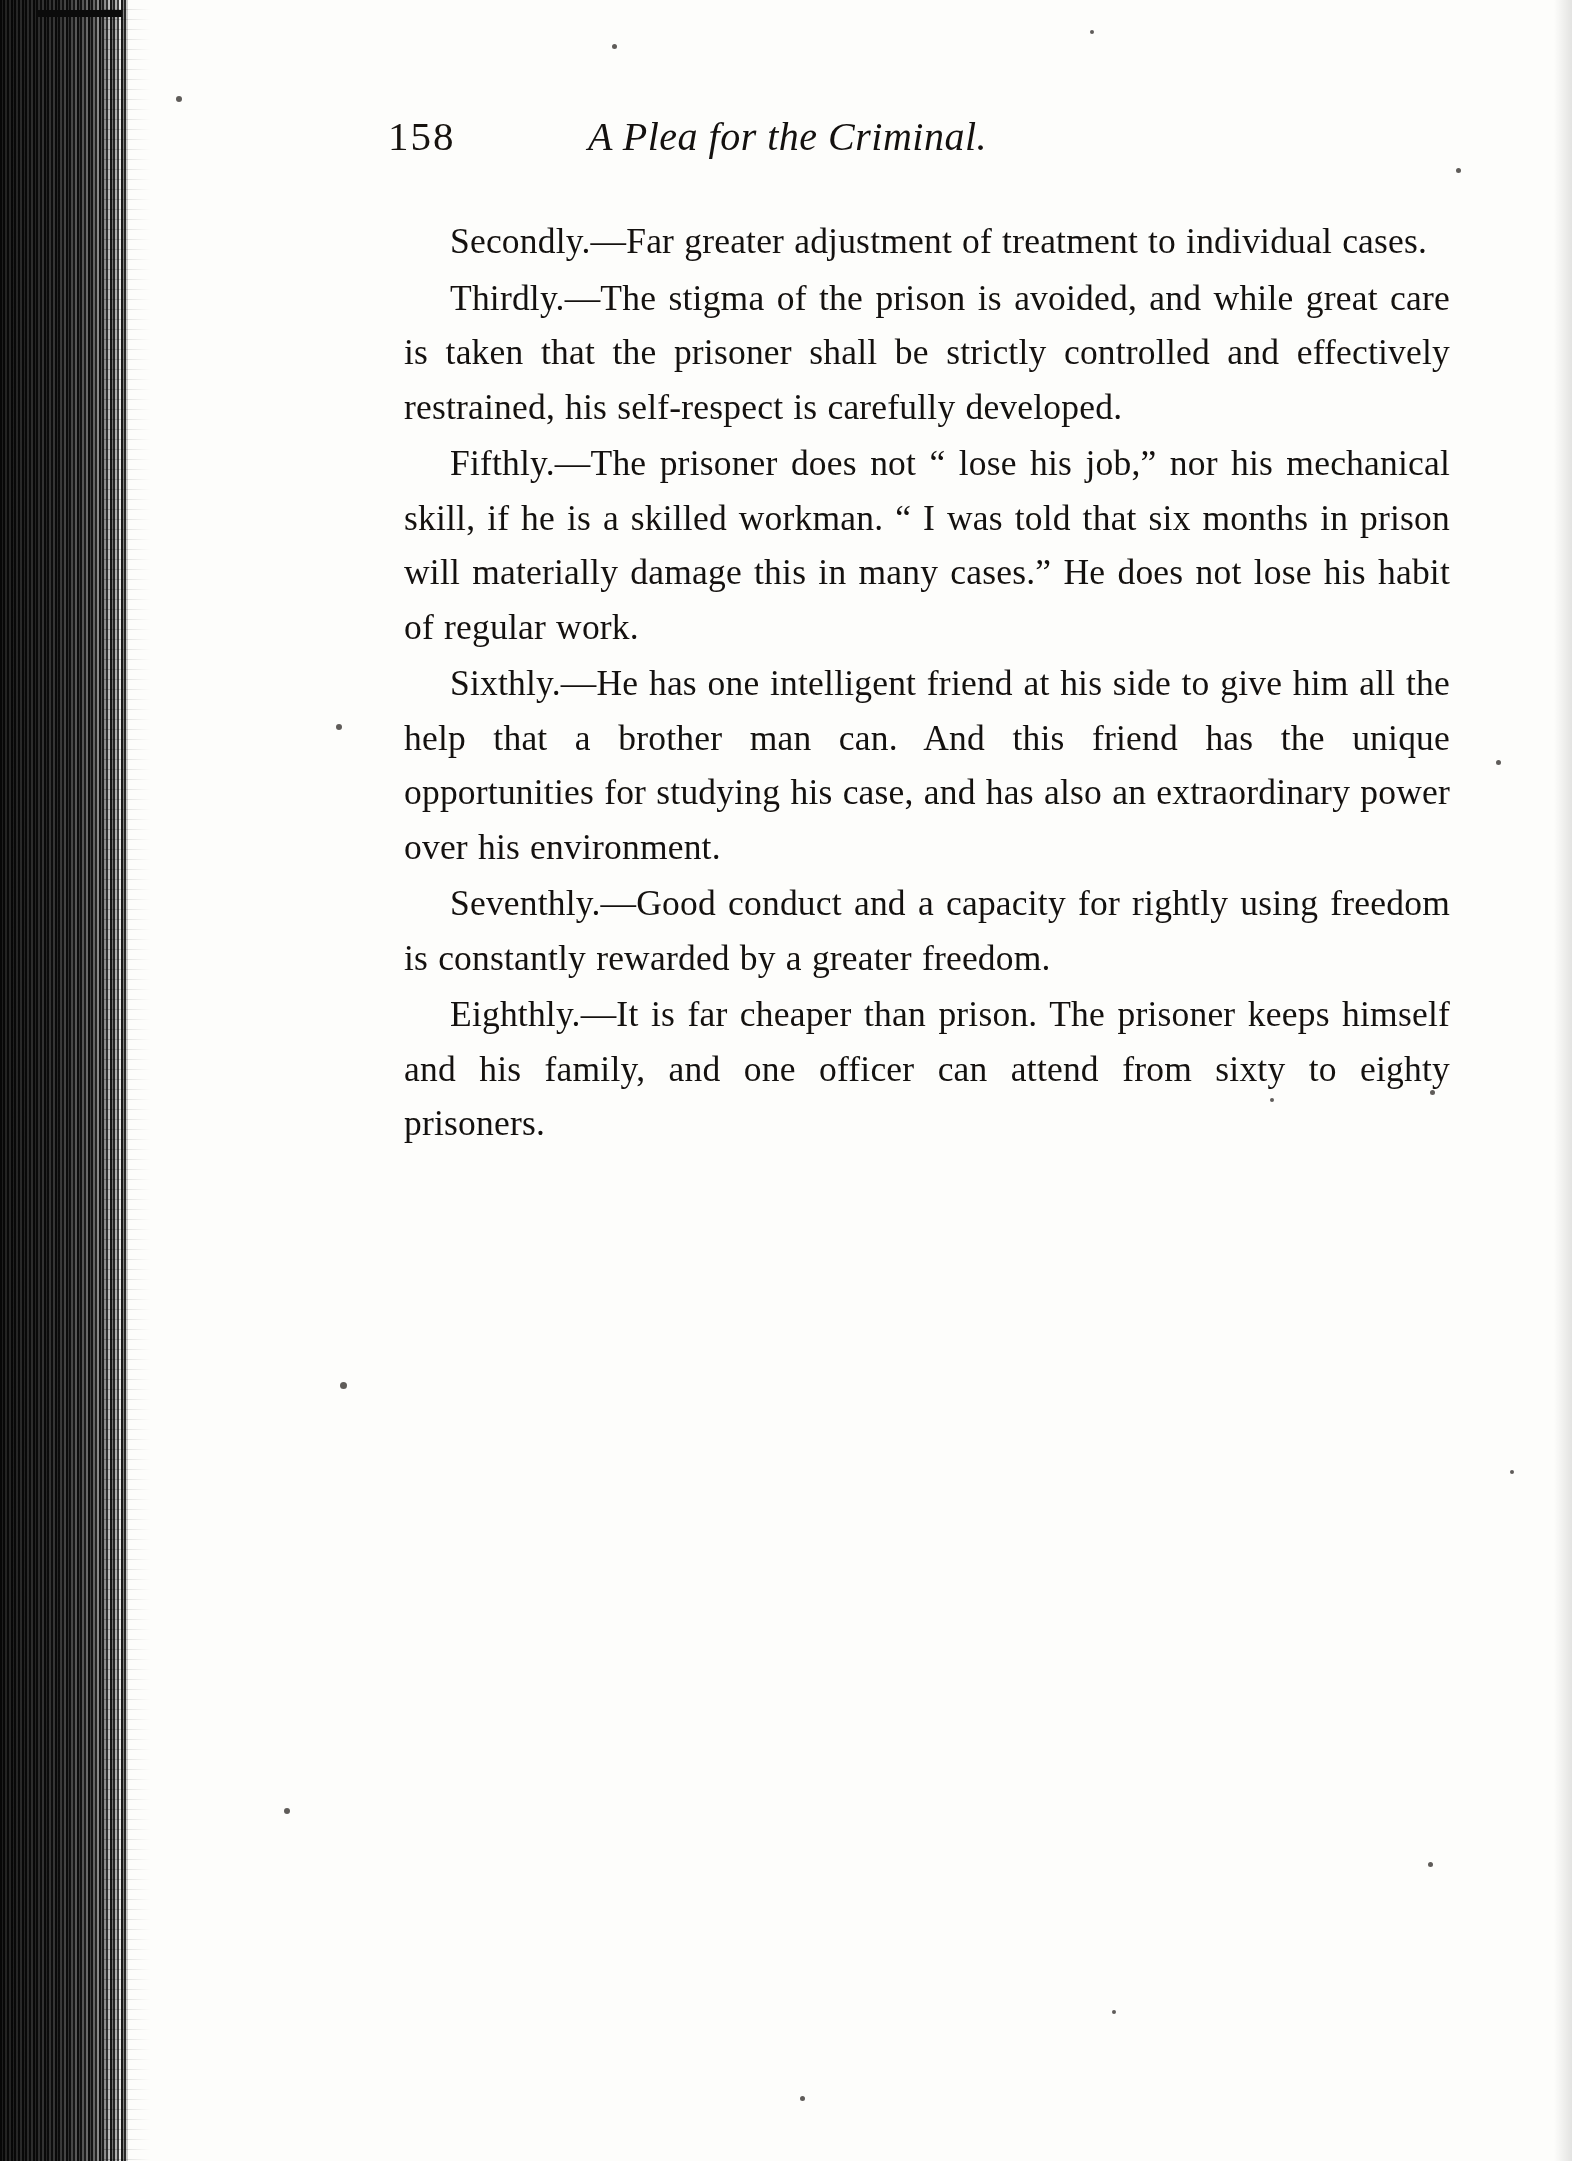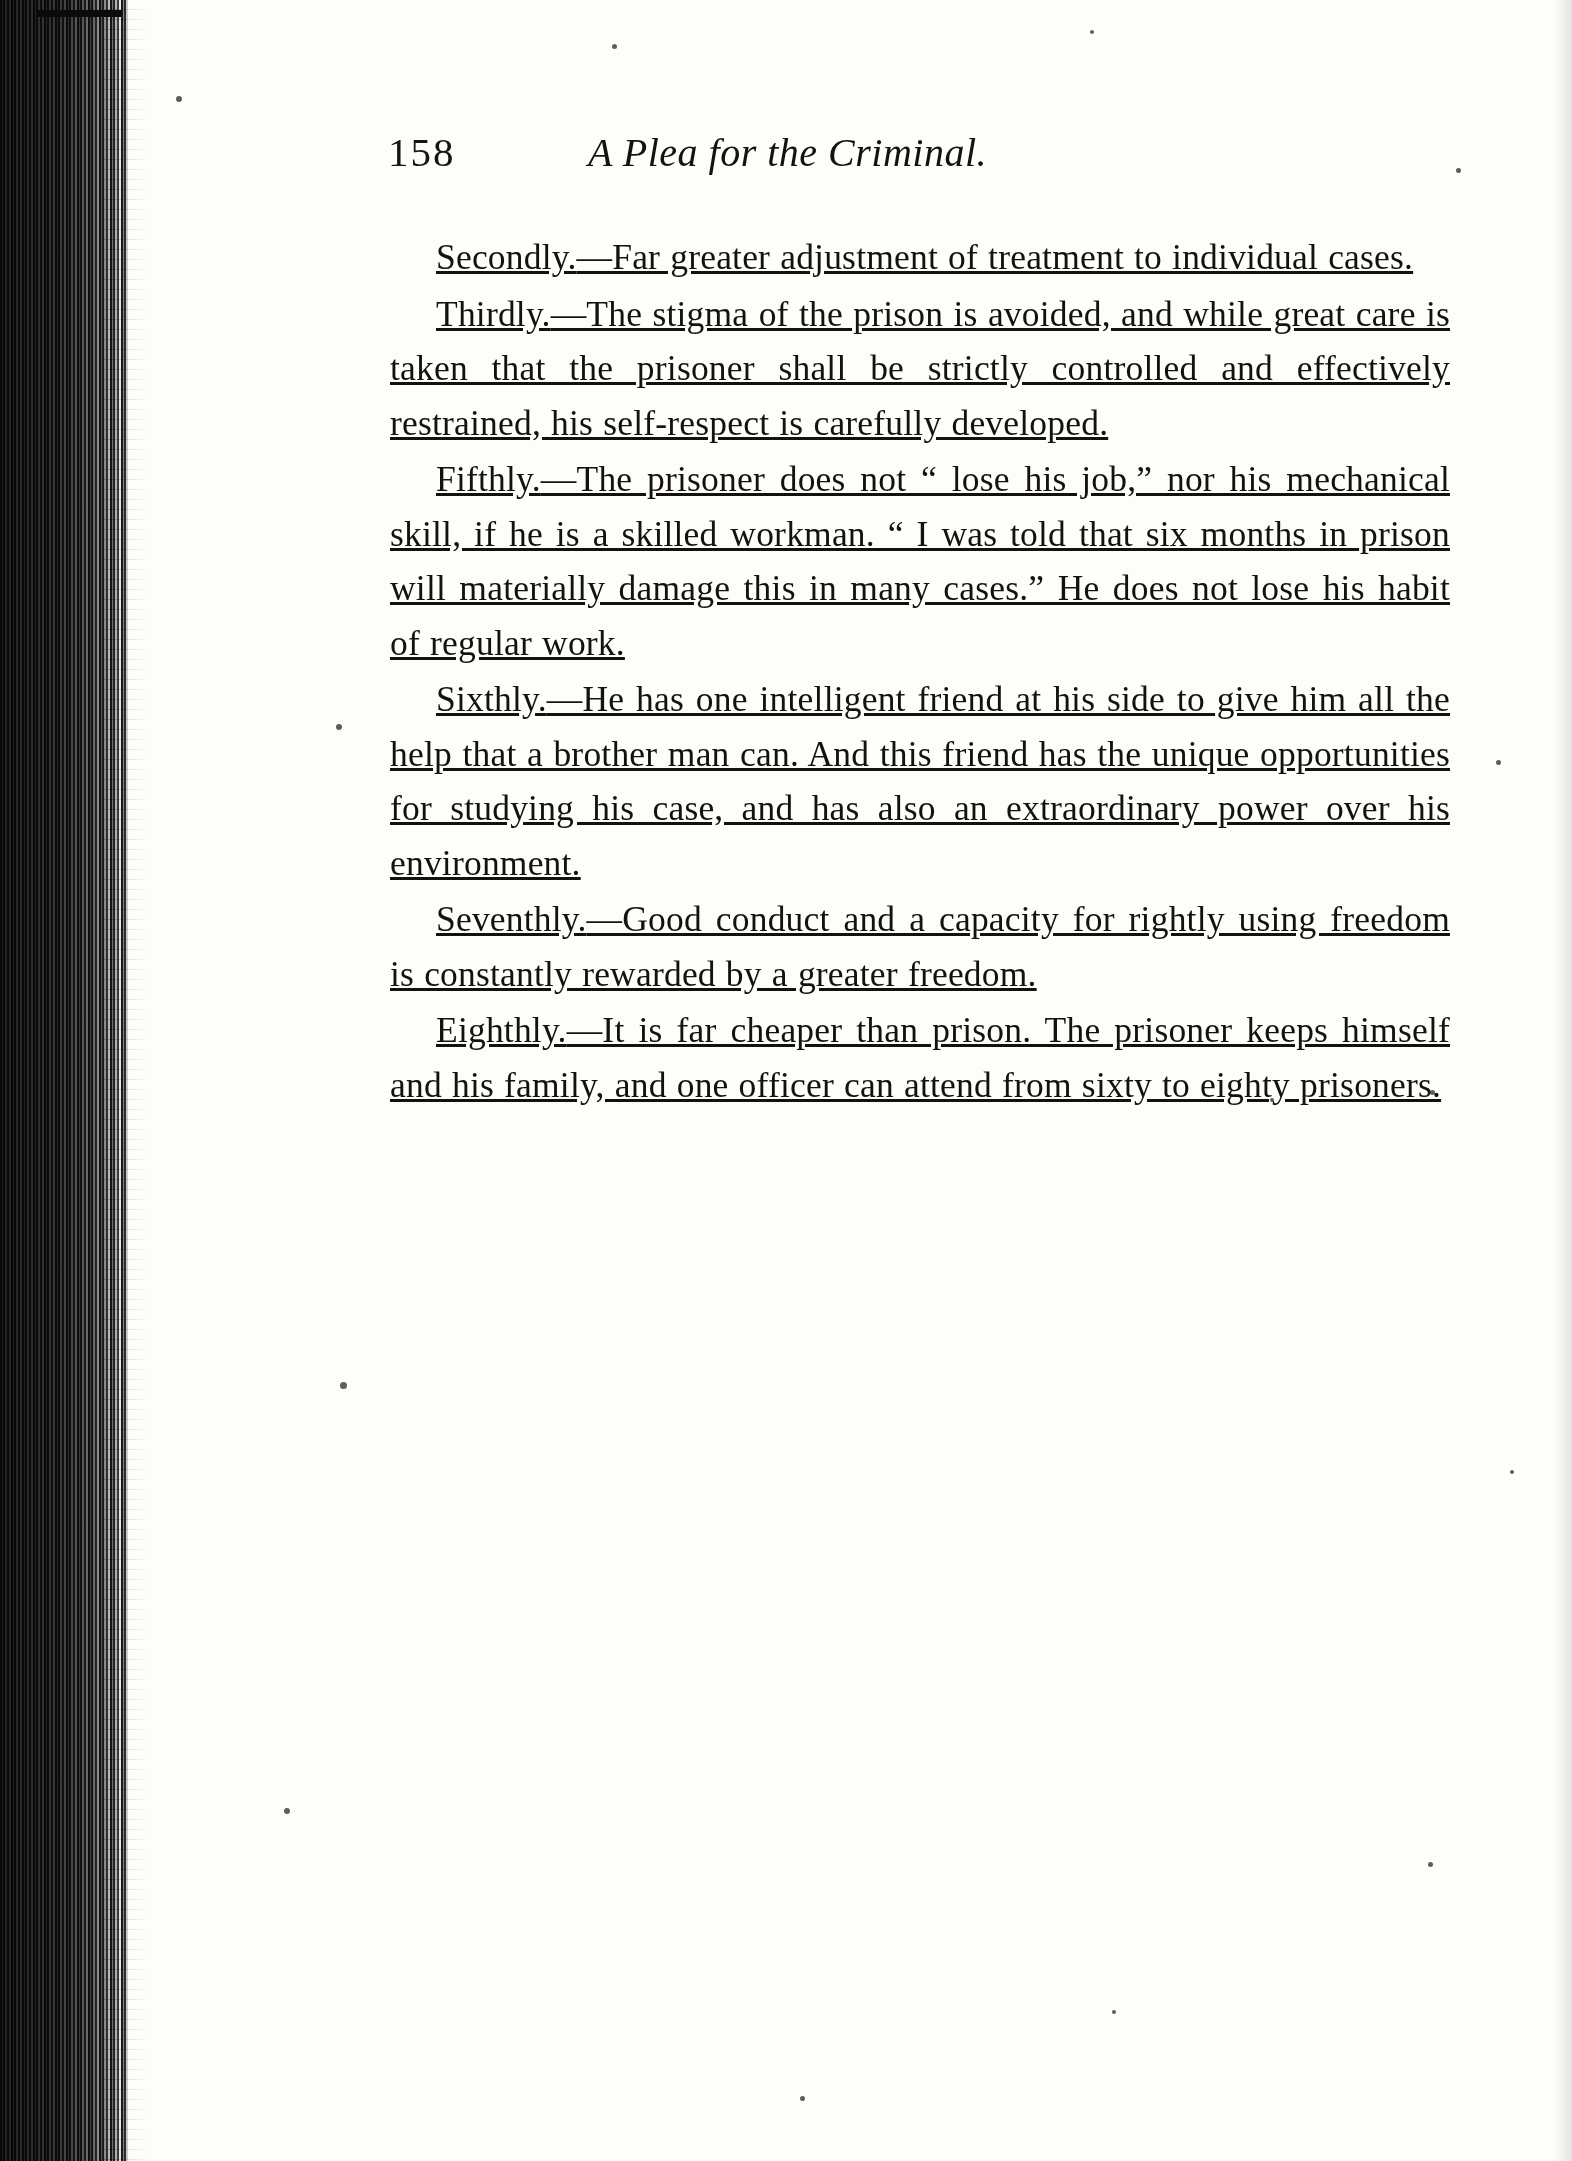--- a/index.html
+++ b/index.html
@@ -65,50 +65,49 @@
     background: linear-gradient(to left, rgba(0,0,0,0.10), rgba(0,0,0,0));
   }
 
   
   .speck { position: absolute; background: #2a2623; border-radius: 50%; opacity: .75; }
 
   
   .content {
     position: absolute;
     left: 388px;
-    top: 128px;
+    top: 112px;
     width: 1062px;
   }
   .head {
     display: flex;
     align-items: baseline;
     margin-bottom: 54px;
   }
   .folio {
     font-size: 41px;
     letter-spacing: 2px;
     width: 200px;
     color: #17130f;
   }
   .running-title {
     font-style: italic;
     font-size: 40px;
     letter-spacing: 0.5px;
     white-space: nowrap;
   }
   p.para {
-    margin: 0 0 2px 2px;
+    margin: 0 0 2px 16px;
     font-size: 35.5px;
     line-height: 54.5px;
     text-align: justify;
     text-justify: inter-word;
     text-indent: 46px;
     letter-spacing: 0.2px;
     word-spacing: 1px;
-    text-decoration: underline;
   }
   p.para:last-child { text-align: justify; }
   .lead { font-weight: 400; }
   .bold-lead {
     font-family: "Liberation Sans", sans-serif;
     font-weight: 700;
     font-size: 33px;
     letter-spacing: 0.6px;
   }
 </style>

